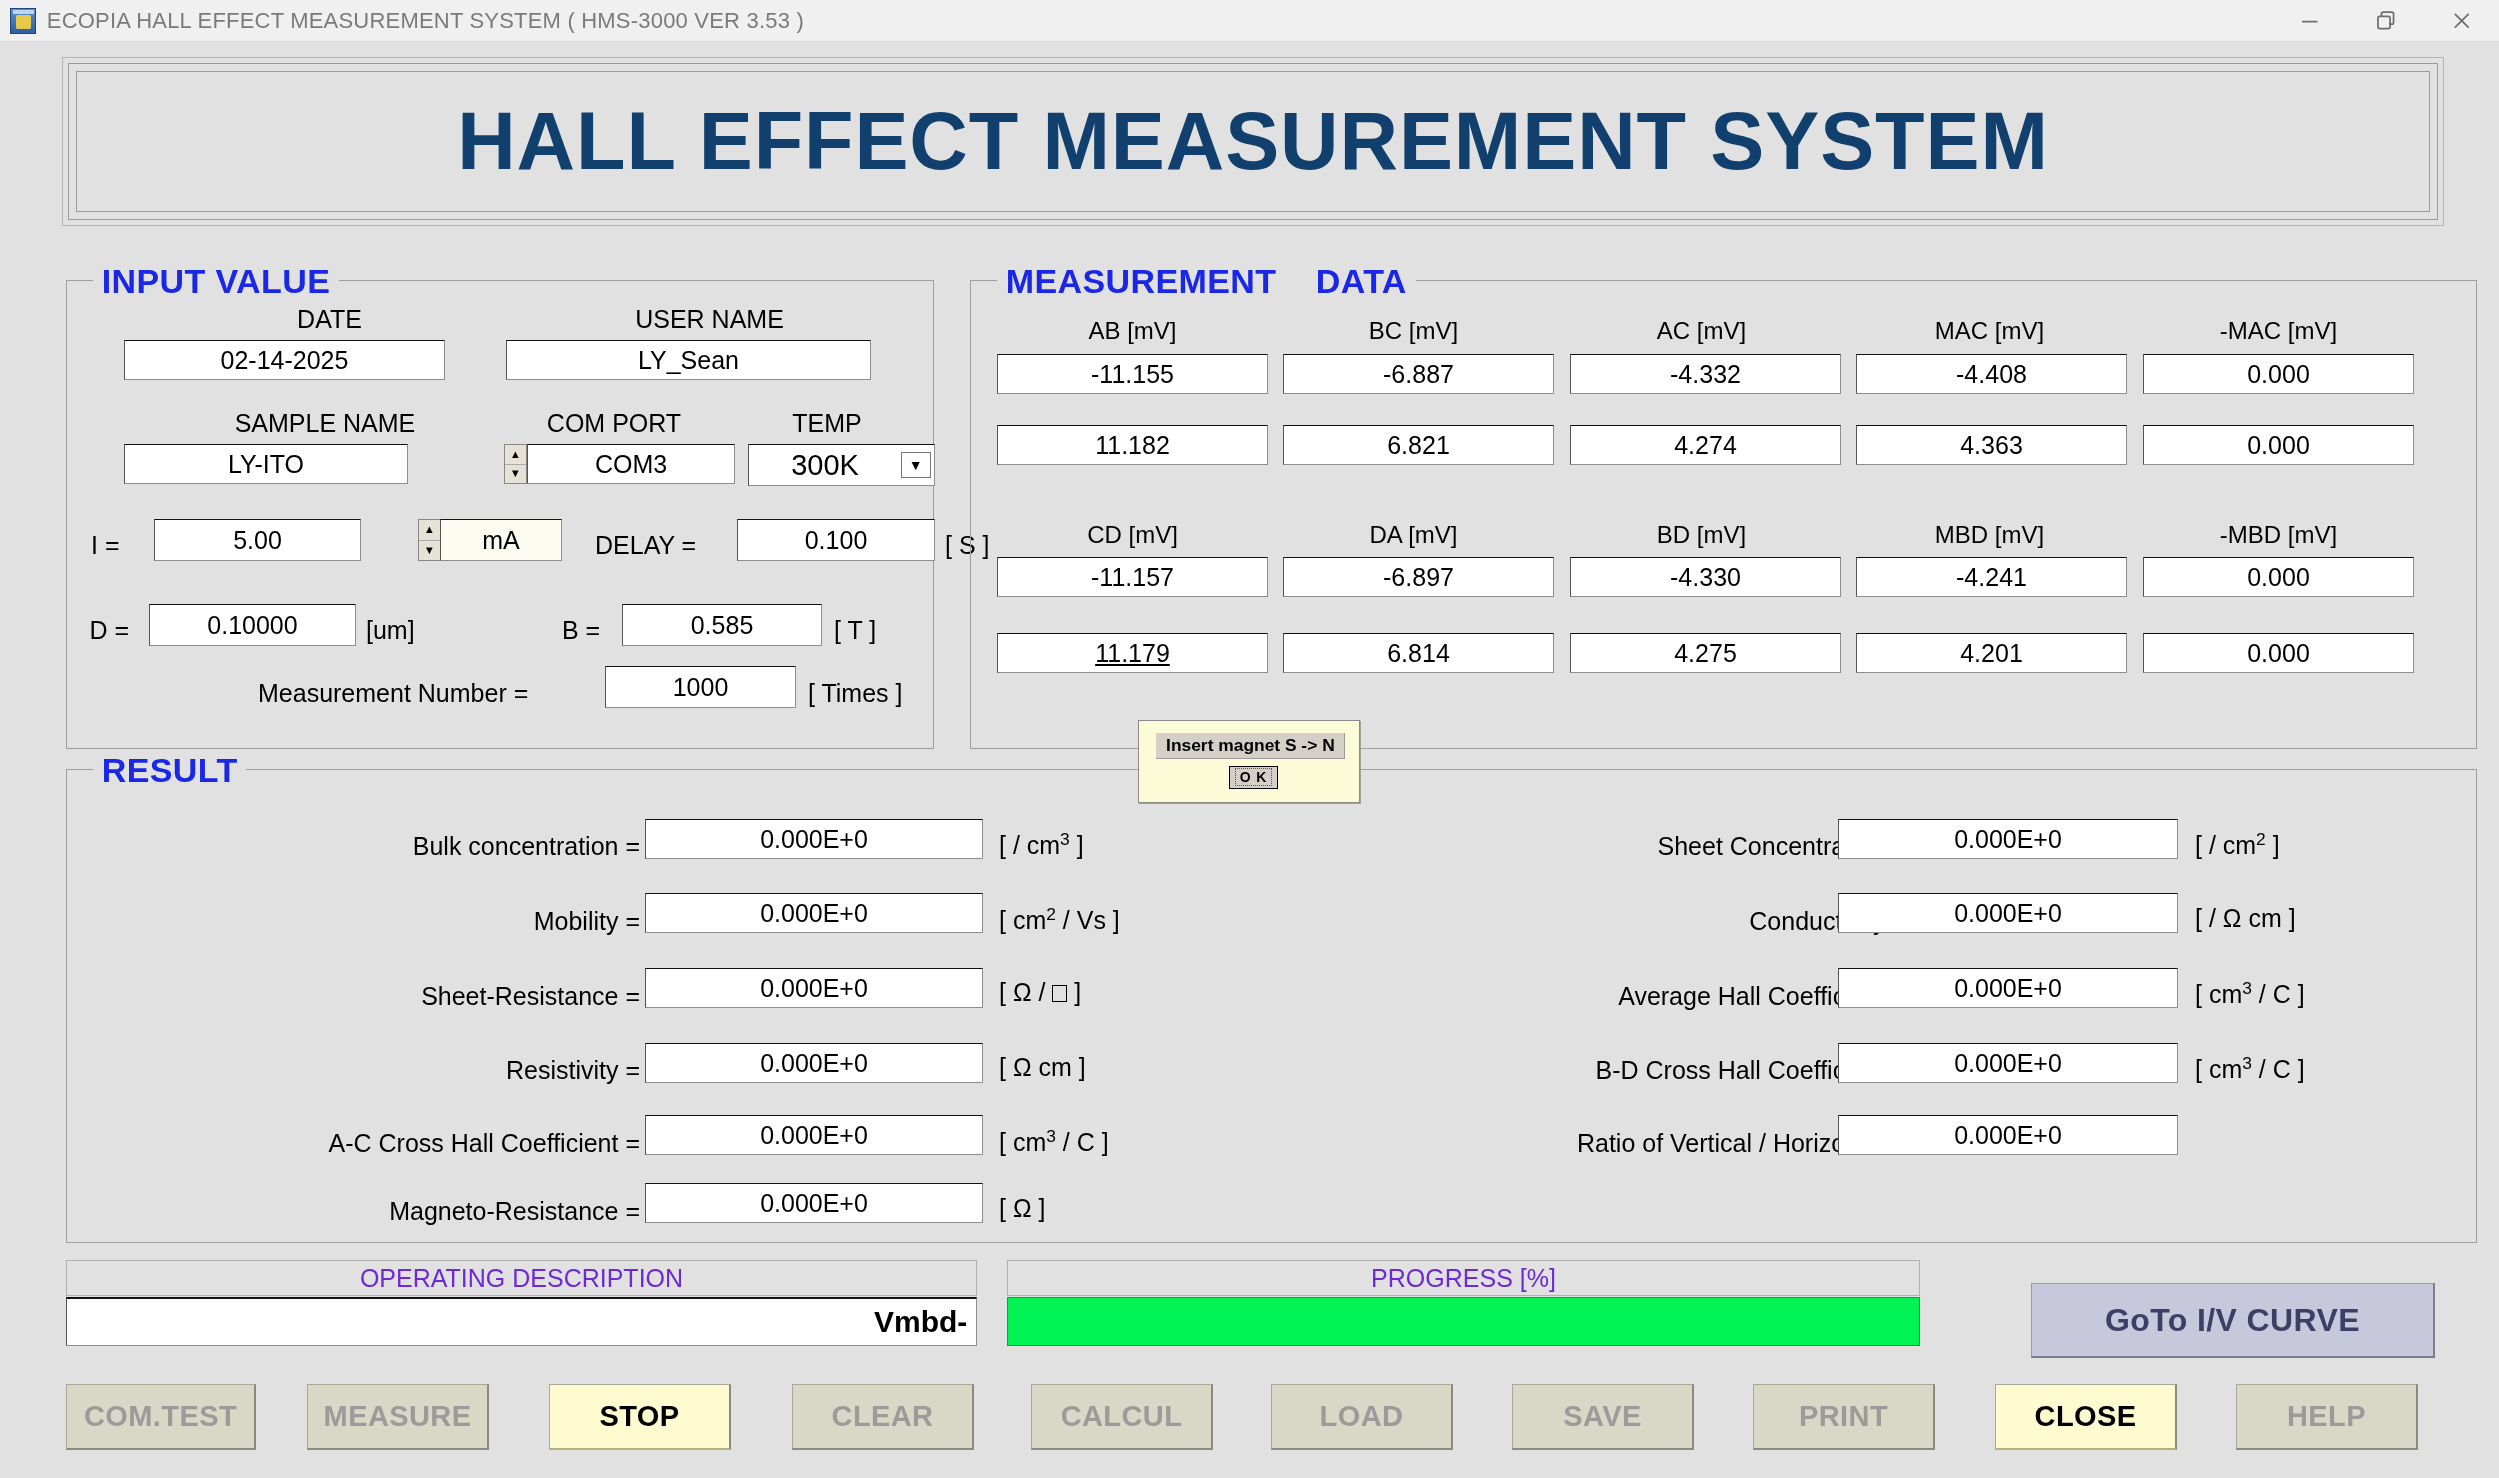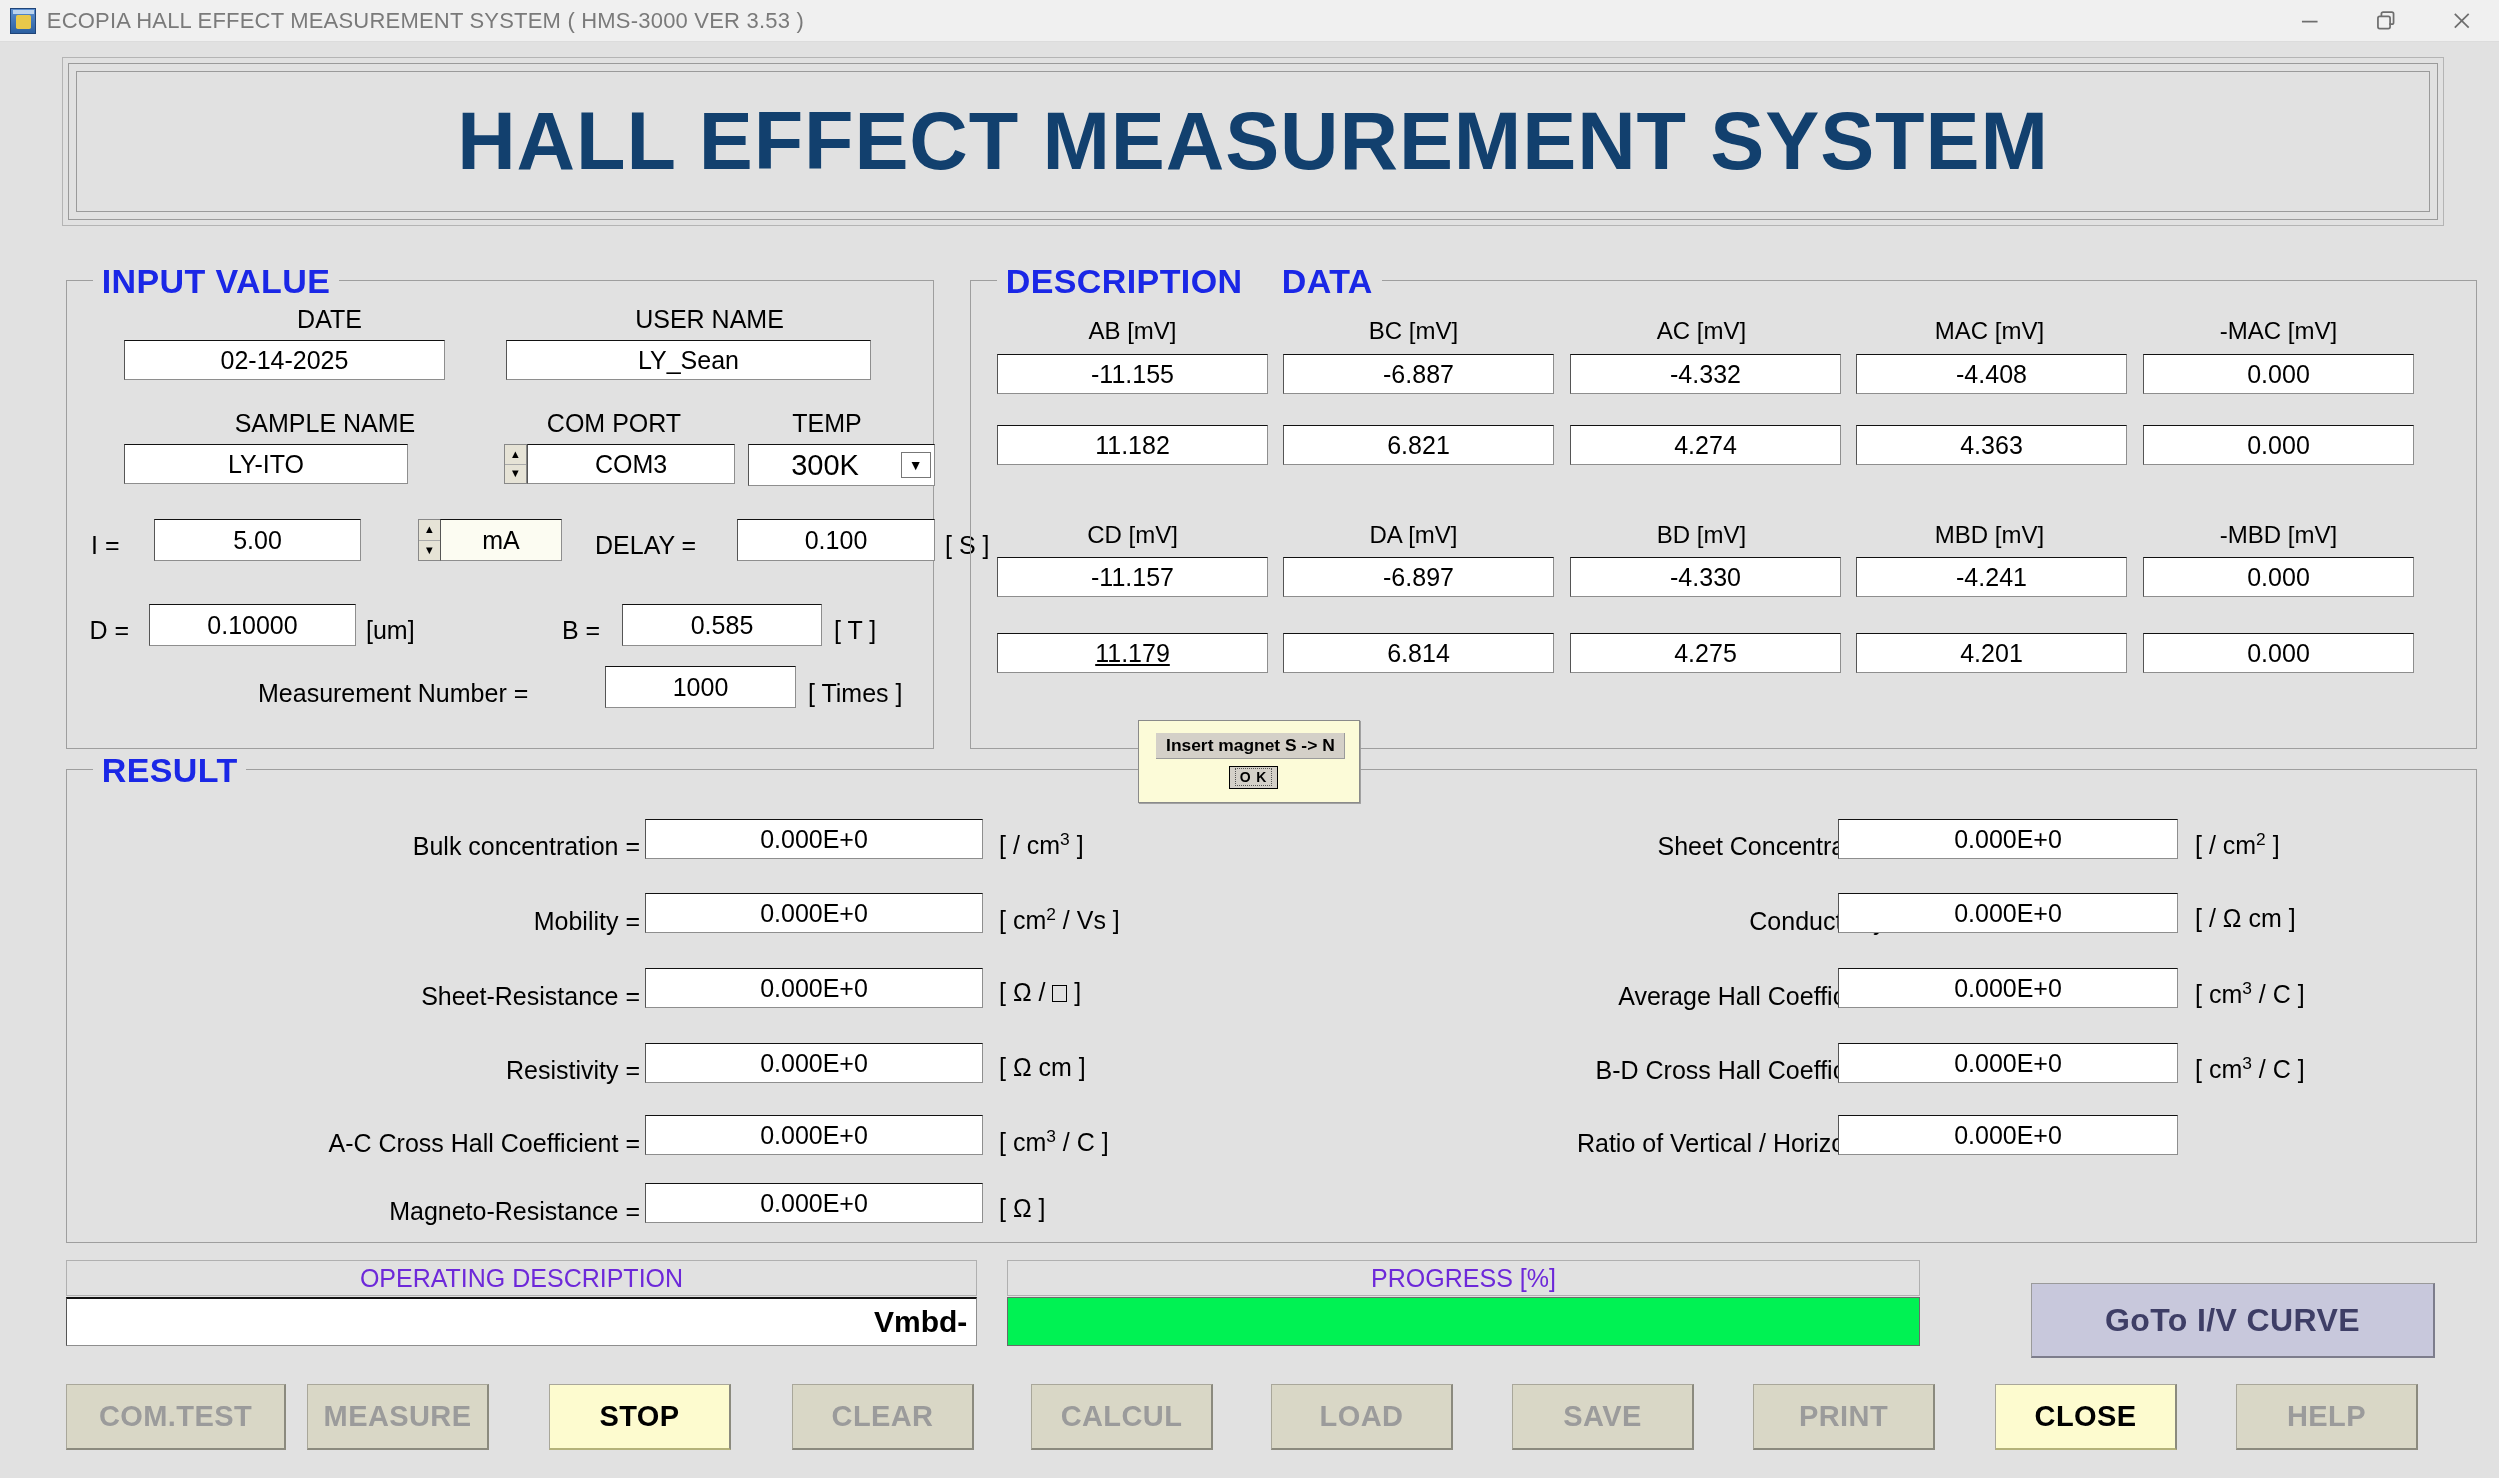--- a/index.html
+++ b/index.html
@@ -258,21 +258,21 @@
     <div class="abs tf" style="left:555px; top:323px; width:200px; height:42px;">0.585</div>
     <div class="abs lbl" style="left:767px; top:335px;">[ T ]</div>
 
     <div class="abs lbl" style="left:191px; top:398px;">Measurement Number  =</div>
     <div class="abs tf" style="left:538px; top:385px; width:191px; height:42px;">1000</div>
     <div class="abs lbl" style="left:741px; top:398px;">[ Times ]</div>
   </div>
 
   <div class="group" id="grp-meas">
     <div class="legend">
-      <span>DESCRIPTION</span>
+      <span>MEASUREMENT</span>
       &nbsp;&nbsp;
       <span>DATA</span>
     </div>
 
     <div class="abs mhead" style="left:14px;  top:36px; width:295px;">AB [mV]</div>
     <div class="abs mhead" style="left:295px; top:36px; width:295px;">BC [mV]</div>
     <div class="abs mhead" style="left:583px; top:36px; width:295px;">AC [mV]</div>
     <div class="abs mhead" style="left:871px;top:36px; width:295px;">MAC [mV]</div>
     <div class="abs mhead" style="left:1160px;top:36px; width:295px;">-MAC [mV]</div>
 
@@ -379,21 +379,21 @@
   <div id="opdesc-box">Vmbd-</div>
 
   <div class="panel-head" id="prog-head">PROGRESS [%]</div>
   <div id="prog-track">
     <div id="prog-fill" style="width: 100%; background: rgb(0, 242, 83);"></div>
   </div>
 
   <div id="ivcurve">GoTo I/V CURVE</div>
 
   <div id="btnbar">
-    <div class="btn" style="left:66px;   width:220px;">COM.TEST</div>
+    <div class="btn" style="left:66px;   width:190px;">COM.TEST</div>
     <div class="btn" style="left:307px;  width:182px;">MEASURE</div>
     <div class="btn active" style="left:549px;  width:182px;">STOP</div>
     <div class="btn" style="left:792px;  width:182px;">CLEAR</div>
     <div class="btn" style="left:1031px; width:182px;">CALCUL</div>
     <div class="btn" style="left:1271px; width:182px;">LOAD</div>
     <div class="btn" style="left:1512px; width:182px;">SAVE</div>
     <div class="btn" style="left:1753px; width:182px;">PRINT</div>
     <div class="btn active" style="left:1995px; width:182px;">CLOSE</div>
     <div class="btn" style="left:2236px; width:182px;">HELP</div>
   </div>

